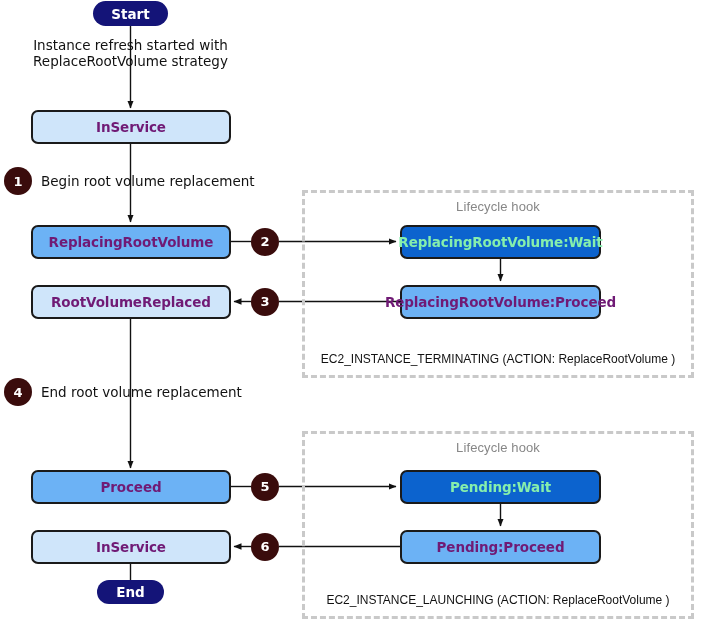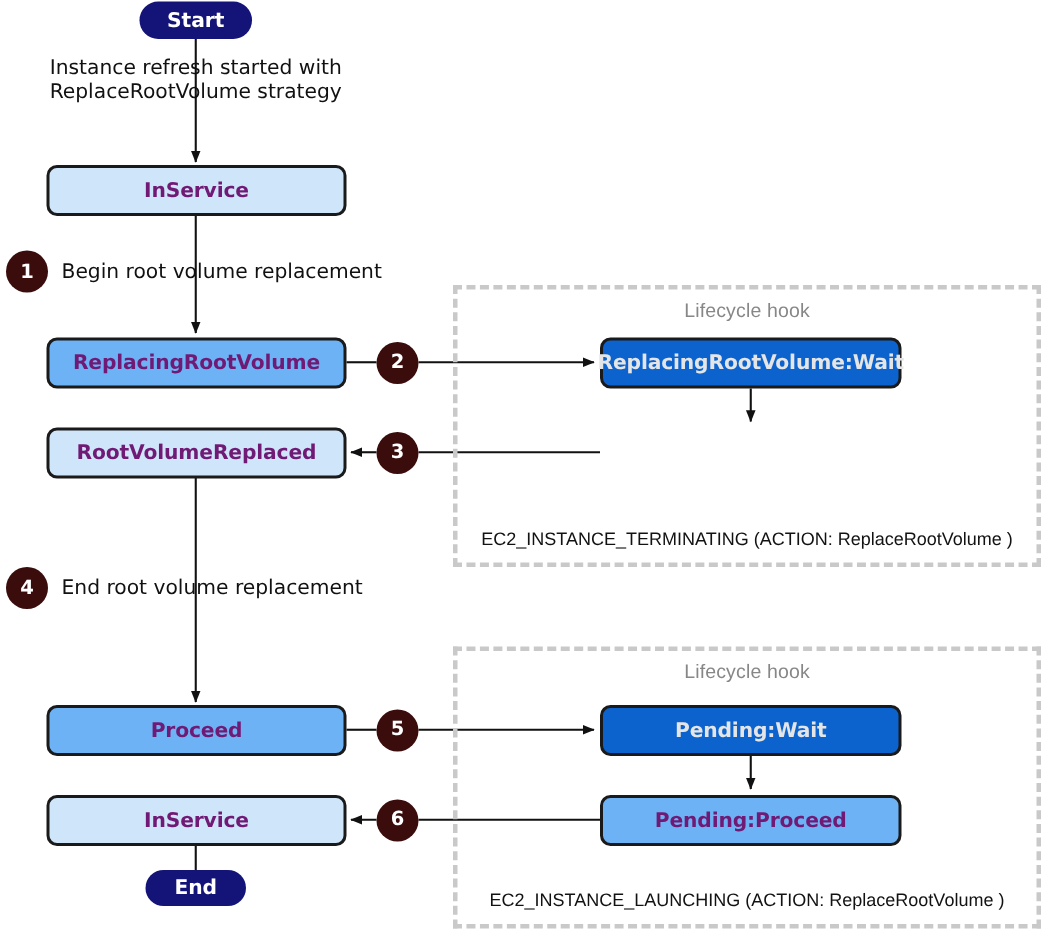--- a/index.html
+++ b/index.html
@@ -68,21 +68,21 @@
     align-items: center;
     justify-content: center;
     font-weight: bold;
     font-size: 13.5px;
     letter-spacing: -0.1px;
     color: #701a75;
     text-align: center;
   }
   .node.light   { background: #cfe5fa; }
   .node.medium  { background: #6cb2f5; }
-  .node.dark    { background: #0c63ce; color: #e5e5e5; }
+  .node.dark    { background: #0c63ce; color: #86efac; }
 
   
   .pill {
     position: absolute;
     box-sizing: border-box;
     background: #141478;
     border-radius: 14px;
     display: flex;
     align-items: center;
     justify-content: center;
@@ -192,20 +192,23 @@
   </div>
 
   <div class="node light" style="left:31px; top:285px; width:200px; height:34px;">
     <span>RootVolumeReplaced</span>
   </div>
 
   <div class="badge" style="left:251px; top:287.5px;">
     <span>3</span>
   </div>
 
+  <div class="node medium" style="left:400px; top:285px; width:201px; height:34px;">
+    <span>ReplacingRootVolume:Proceed</span>
+  </div>
 
   <div class="badge" style="left:4px; top:378px;">
     <span>4</span>
   </div>
   <div class="edge-label" style="left:41px; top:384px;">End root volume replacement</div>
 
   <div class="node medium" style="left:31px; top:470px; width:200px; height:34px;">
     <span>Proceed</span>
   </div>
 

